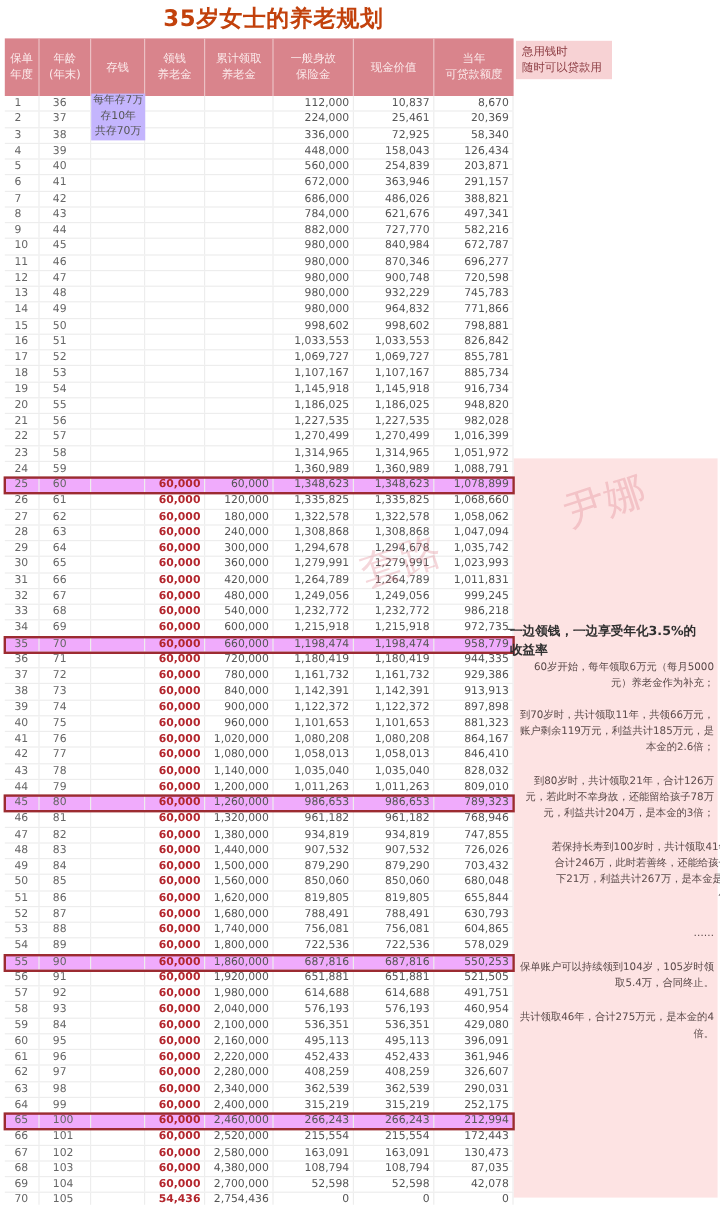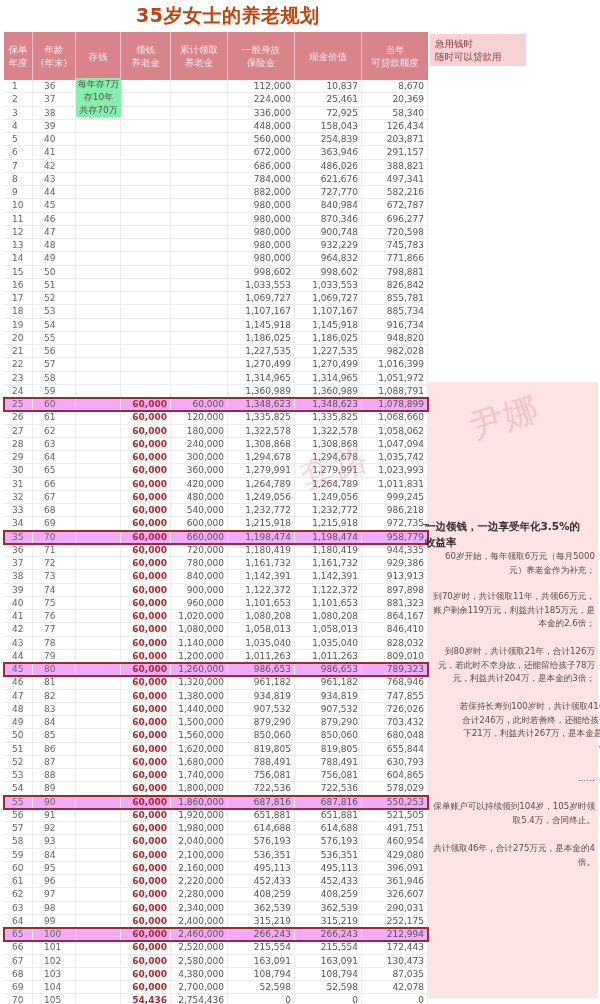--- a/index.html
+++ b/index.html
@@ -13,22 +13,22 @@
   .c4 { width: 57px; } .c5 { width: 67px; } .c6 { width: 67px; } .c7 { width: 66px; }
   .rows { position: relative; }
   .row { display: flex; height: 13.25px; border-bottom: 1px solid #ededed; font-size: 9px; line-height: 12.25px; position: relative; }
   .row > div { border-right: 1px solid #ededed; padding: 0 3px; white-space: nowrap; }
   .row .c0, .row .c1 { text-align: left; padding-left: 8px; color: #666; }
   .row .c1 { padding-left: 11px; }
   .row .c3 { text-align: right; color: #b3262d; font-weight: bold; }
   .row .c4, .row .c5, .row .c6, .row .c7 { text-align: right; color: #555; }
   .row .c2 { border-right: 1px solid #ededed; }
   .row.hl { background: #f0abfc; outline: 2px solid #9c2b31; outline-offset: -1px; z-index: 2; }
-  .deposit-note { position: absolute; left: 72px; top: 46px; width: 45px; text-align: center; font-size: 9px; line-height: 13px; color: #555; background: #86efac; white-space: pre-line; }
-  .tip { position: absolute; left: 430px; top: 34px; width: 96px; height: 32px; background: #f7d2d4; color: #8a3a40; font-size: 9.5px; line-height: 13px; padding: 3px 5px; white-space: pre-line; }
+  .deposit-note { position: absolute; left: 72px; top: 46px; width: 45px; text-align: center; font-size: 9px; line-height: 13px; color: #555; background: #c4b5fd; white-space: pre-line; }
+  .tip { position: absolute; left: 430px; top: 34px; width: 80px; height: 32px; background: #f7d2d4; color: #8a3a40; font-size: 9.5px; line-height: 13px; padding: 3px 5px; white-space: pre-line; }
   .panel { position: absolute; left: 428px; top: 382px; width: 170px; height: 616px; background: #fde3e3; }
   .watermark { position: absolute; color: rgba(220,110,125,0.28); font-size: 34px; transform: rotate(-18deg); pointer-events: none; z-index: 3; }
   .headline { position: absolute; left: 425px; top: 518px; width: 175px; font-size: 10.5px; font-weight: bold; color: #2f2f2f; line-height: 16px; white-space: pre-line; z-index: 4; }
   .para { position: absolute; left: 433px; width: 162px; text-align: right; font-size: 8.6px; line-height: 13.5px; color: #5a4a4a; z-index: 4; }
   .arrow-line { position: absolute; left: 423px; top: 524px; width: 6px; height: 1px; background: #555; }
 </style>
 </head>
 <body>
 
 <div class="title">35岁女士的养老规划</div>

